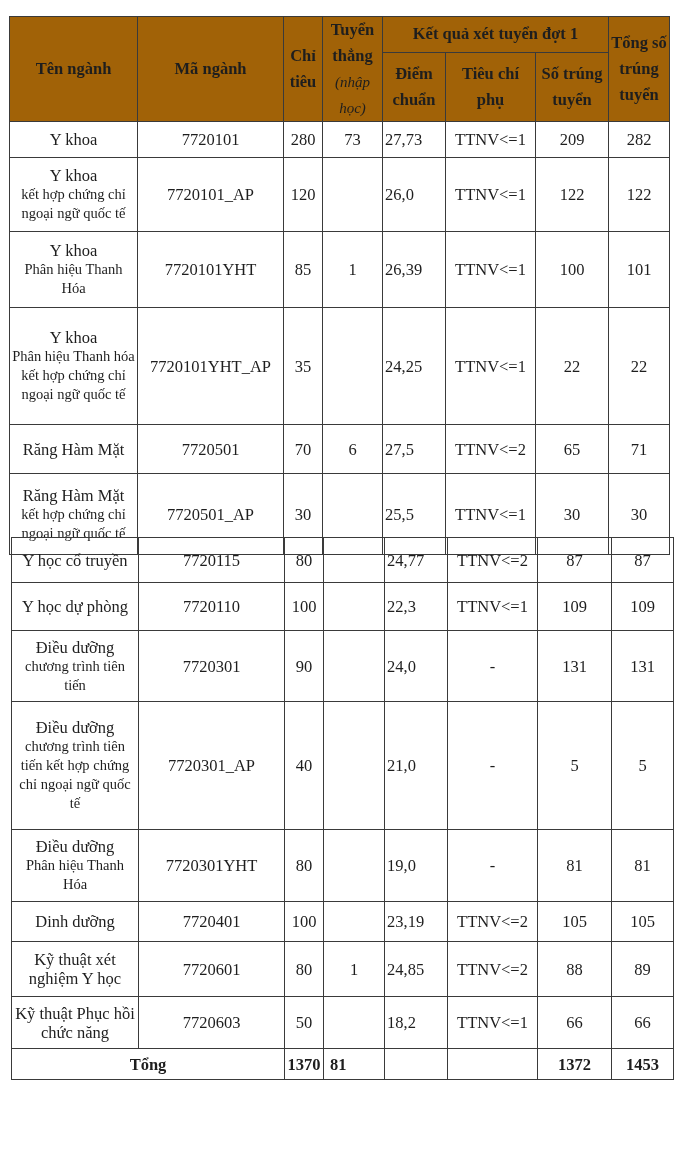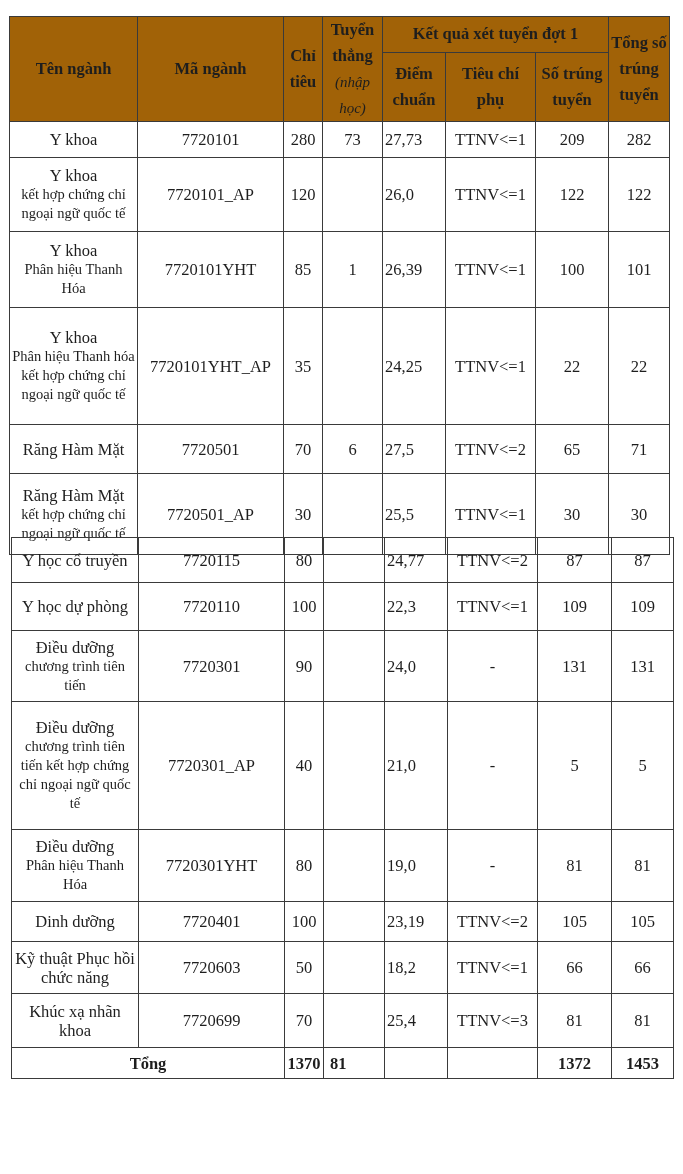--- a/index.html
+++ b/index.html
@@ -210,43 +210,43 @@
           <span class="main">Dinh dưỡng</span>
         </td>
         <td>7720401</td>
         <td>100</td>
         <td></td>
         <td class="num-r">23,19</td>
         <td>TTNV&lt;=2</td>
         <td>105</td>
         <td>105</td>
       </tr>
+      <tr style="height: 55px;">
+        <td>
+          <span class="main">Kỹ thuật xét nghiệm Y học</span>
+        </td>
+        <td>7720601</td>
+        <td>80</td>
+        <td>1</td>
+        <td class="num-r">24,85</td>
+        <td>TTNV&lt;=2</td>
+        <td>88</td>
+        <td>89</td>
+      </tr>
       <tr style="height: 52px;">
         <td>
           <span class="main">Kỹ thuật Phục hồi chức năng</span>
         </td>
         <td>7720603</td>
         <td>50</td>
         <td></td>
         <td class="num-r">18,2</td>
         <td>TTNV&lt;=1</td>
         <td>66</td>
         <td>66</td>
-      </tr>
-      <tr style="height: 54px;">
-        <td>
-          <span class="main">Khúc xạ nhãn khoa</span>
-        </td>
-        <td>7720699</td>
-        <td>70</td>
-        <td></td>
-        <td class="num-r">25,4</td>
-        <td>TTNV&lt;=3</td>
-        <td>81</td>
-        <td>81</td>
       </tr>
     </tbody>
   <tbody>
     <tr class="total" style="height:31px">
       <td colspan="2">Tổng</td>
       <td>1370</td>
       <td class="num-l">81</td>
       <td></td>
       <td></td>
       <td>1372</td>

